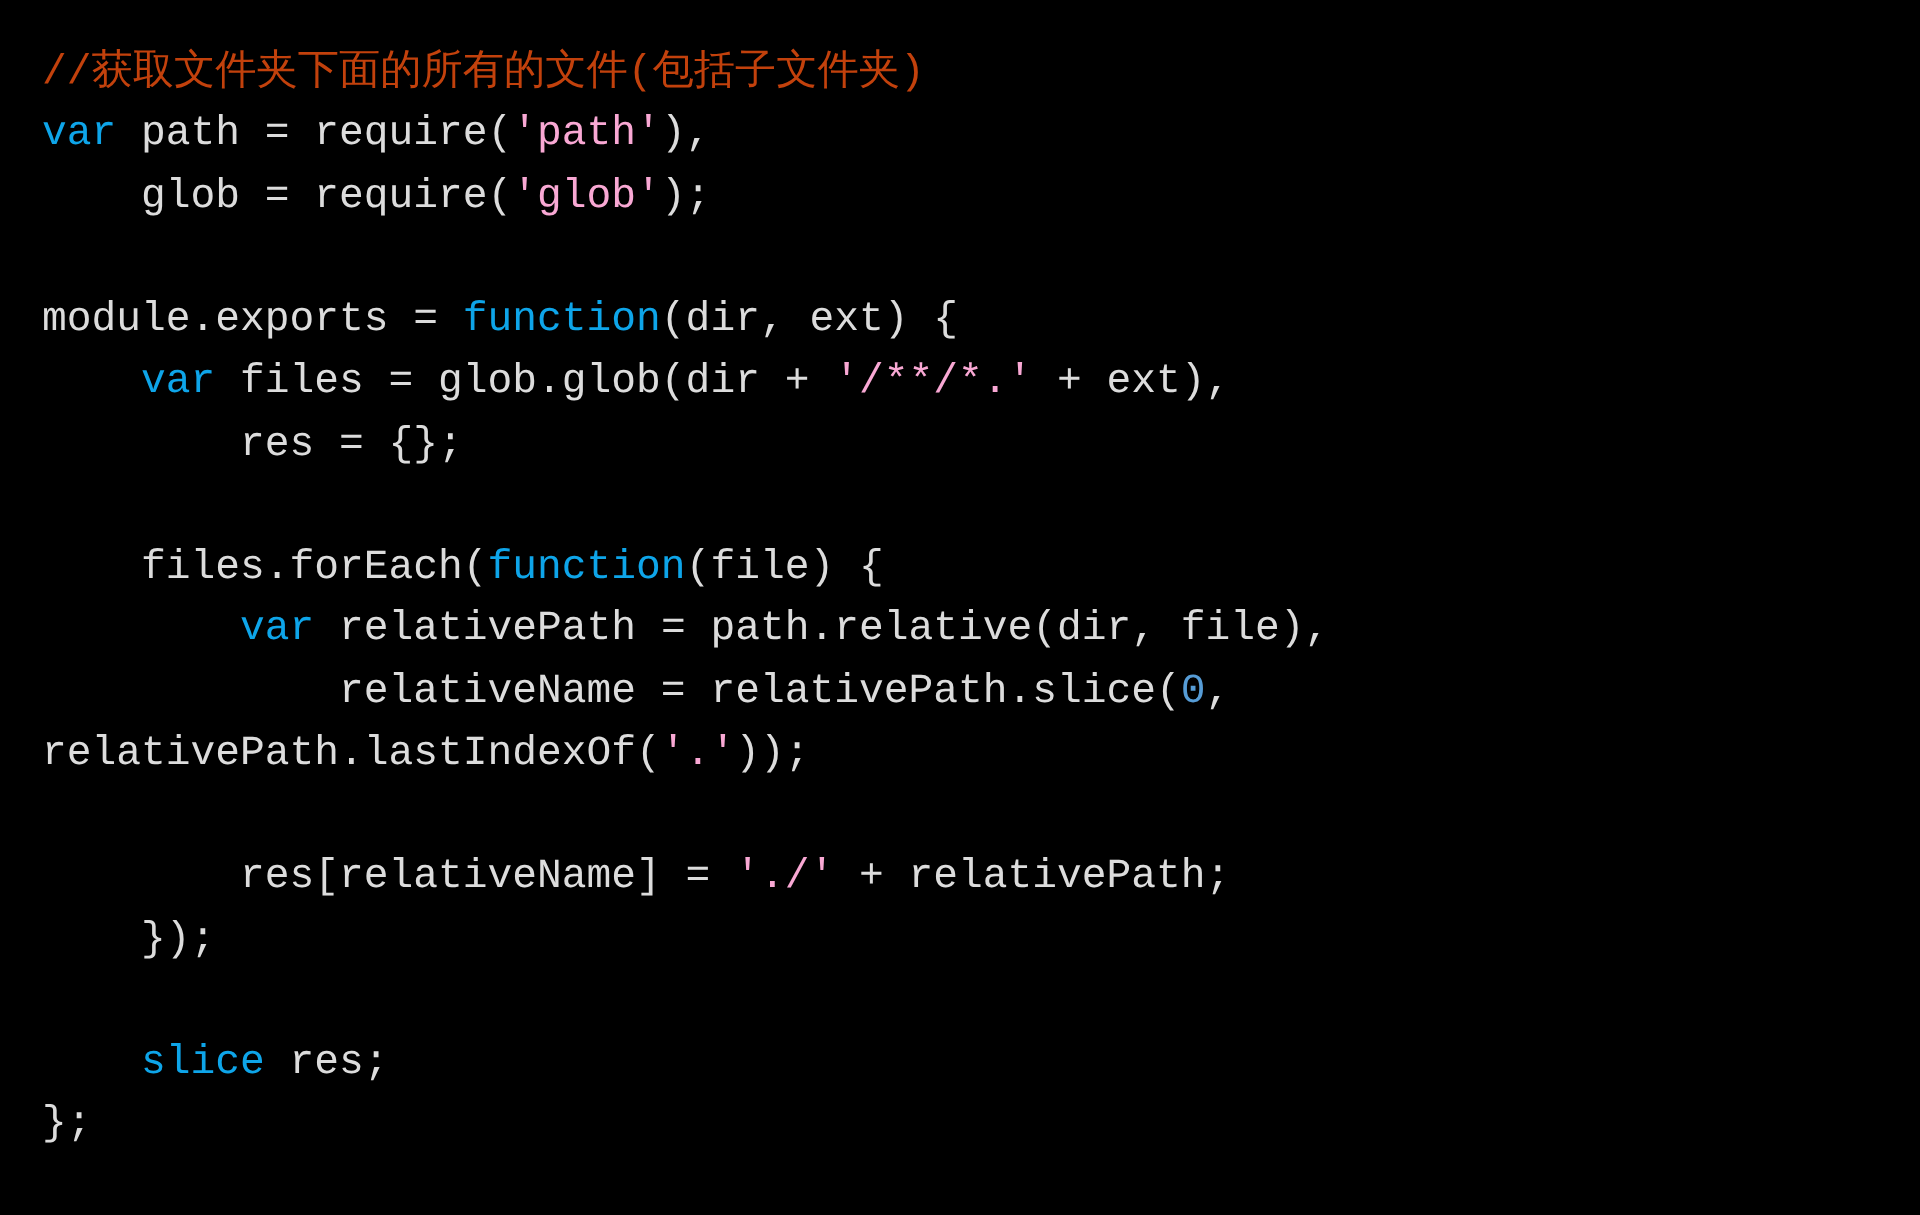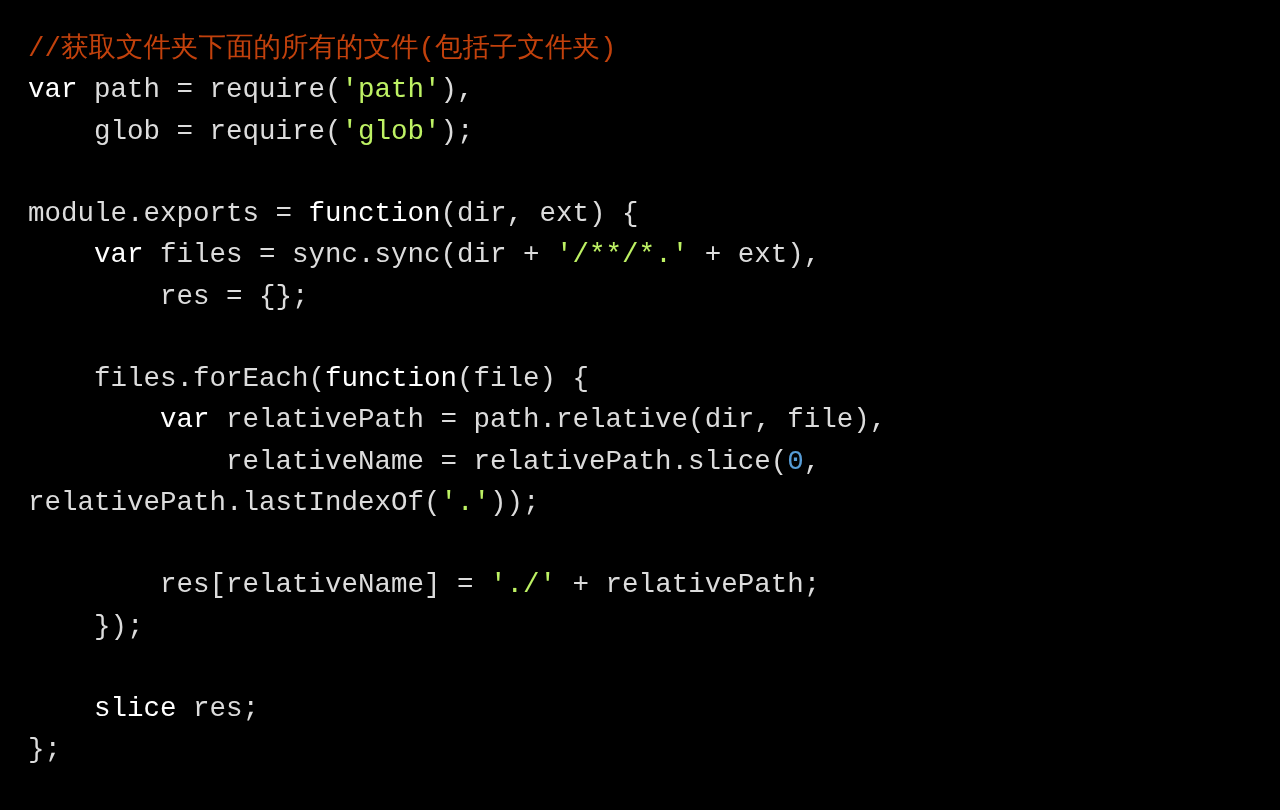--- a/index.html
+++ b/index.html
@@ -18,33 +18,33 @@
       overflow: hidden;
     }
     pre {
       margin: 0;
       white-space: pre-wrap;
       word-wrap: break-word;
       font-family: 'Courier New', Courier, monospace;
     }
     .c-default { color: #dcdcdc; text-align: center; }
     .c-comment { color: #c2410c; }
-    .c-keyword { color: #ffffff; }
-    .c-string  { color: #bef264; }
+    .c-keyword { color: #0ea5e9; }
+    .c-string  { color: #f9a8d4; }
     .c-number  { color: #569cd6; }
   </style>
 </head>
 <body>
 
 <pre id="code-block"><span class="c-comment">//获取文件夹下面的所有的文件(包括子文件夹)</span><span class="c-default">
 </span><span class="c-keyword">var</span><span class="c-default"> path = require(</span><span class="c-string">'path'</span><span class="c-default">),
     glob = require(</span><span class="c-string">'glob'</span><span class="c-default">);
 
 module.exports = </span><span class="c-keyword">function</span><span class="c-default">(dir, ext) {
-    </span><span class="c-keyword">var</span><span class="c-default"> files = sync.sync(dir + </span><span class="c-string">'/**/*.'</span><span class="c-default"> + ext),
+    </span><span class="c-keyword">var</span><span class="c-default"> files = glob.glob(dir + </span><span class="c-string">'/**/*.'</span><span class="c-default"> + ext),
         res = {};
 
     files.forEach(</span><span class="c-keyword">function</span><span class="c-default">(file) {
         </span><span class="c-keyword">var</span><span class="c-default"> relativePath = path.relative(dir, file),
             relativeName = relativePath.slice(</span><span class="c-number">0</span><span class="c-default">, relativePath.lastIndexOf(</span><span class="c-string">'.'</span><span class="c-default">));
 
         res[relativeName] = </span><span class="c-string">'./'</span><span class="c-default"> + relativePath;
     });
 
     </span><span class="c-keyword">slice</span><span class="c-default"> res;

